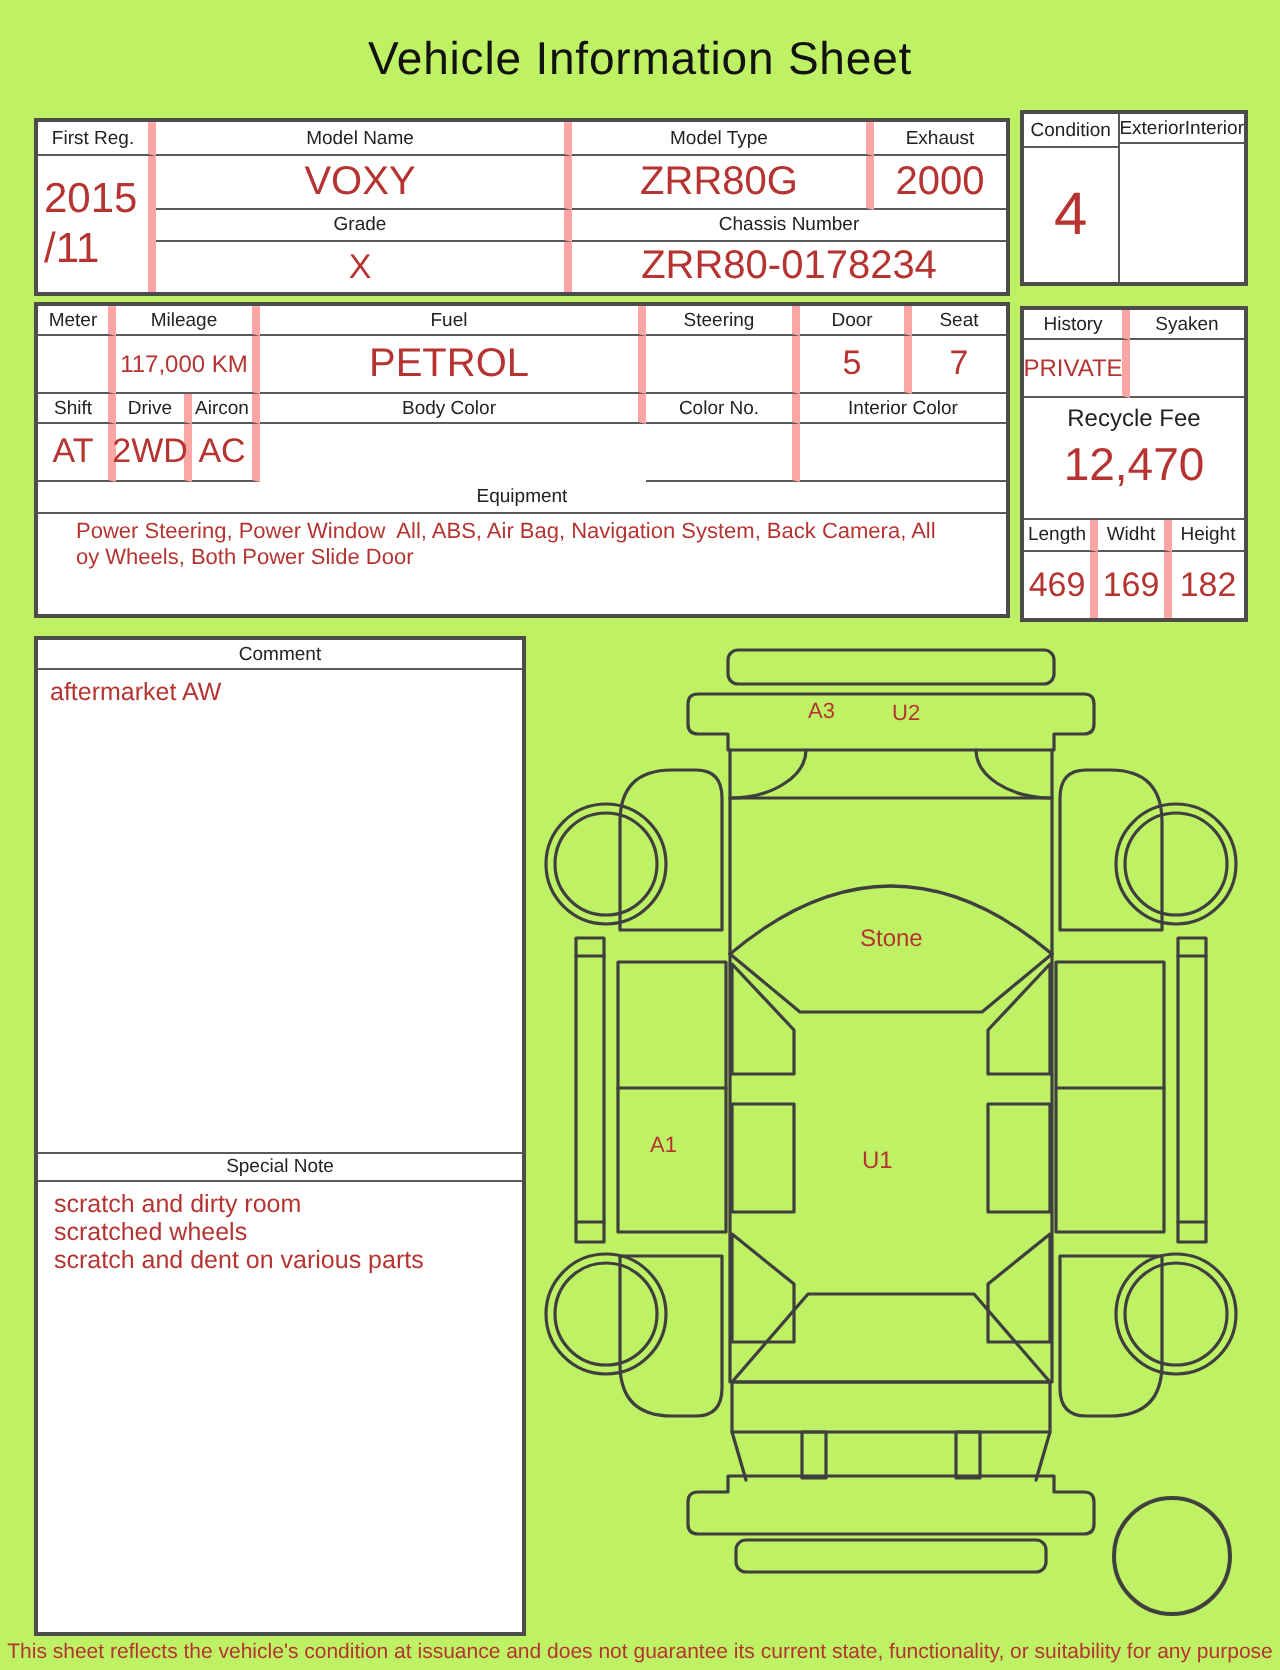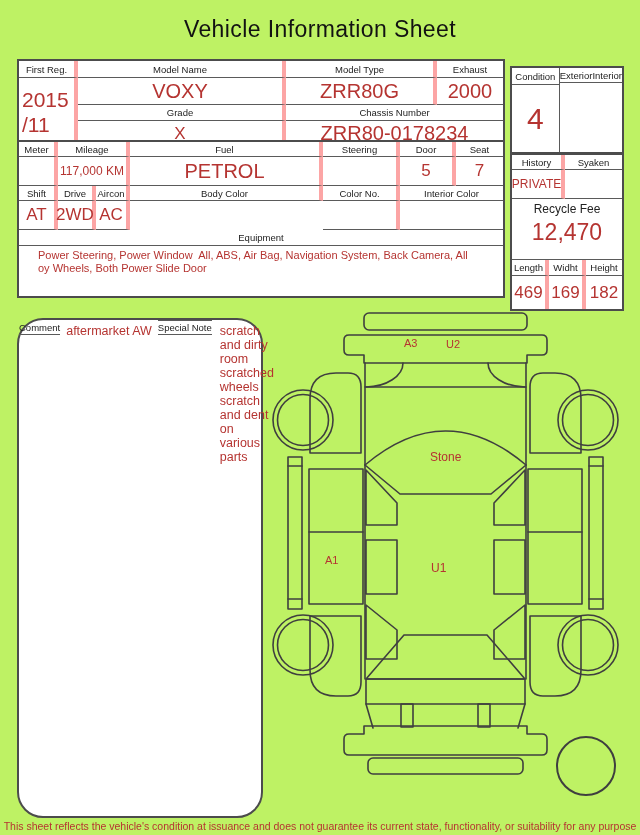--- a/index.html
+++ b/index.html
@@ -15,48 +15,48 @@
   .lbl{font-size:9.5px;color:#222;white-space:nowrap;}
   .red{color:#b53431;}
   .v20{font-size:20px;}
   .v17{font-size:17px;}
   .v12{font-size:12px;}
   
   #t1{left:17px;top:59px;width:488px;height:89px;grid-template-columns:59px 208px 151px 1fr;grid-template-rows:17px 27px 16px 1fr;}
   #firstreg-val{flex-direction:column;align-items:flex-start;justify-content:center;padding-left:3px;
                 font-size:21px;line-height:25px;white-space:nowrap;}
   
-  #b1{left:510px;top:66px;width:114px;height:88px;display:flex;}
+  #b1{left:510px;top:55px;width:114px;height:88px;display:flex;}
   #b1 .colA{width:53px;border-right:1px solid #5a5a5a;display:flex;flex-direction:column;}
   #b1 .colB{flex:1;display:flex;}
   .h15{height:15px;flex:none;}
   .h17{height:17px;flex:none;}
   .fill{flex:1;}
   .cond{font-size:30px;}
   
-  #t2{left:17px;top:140px;width:488px;height:158px;grid-template-columns:39px 38px 34px 193px 77px 56px 1fr;grid-template-rows:15px 29px 15px 29px 16px 1fr;}
+  #t2{left:17px;top:151px;width:488px;height:158px;grid-template-columns:39px 38px 34px 193px 77px 56px 1fr;grid-template-rows:15px 29px 15px 29px 16px 1fr;}
   .eqp{flex-direction:column;align-items:flex-start;justify-content:flex-start;padding:3px 0 0 19px;}
   .eqp div{font-size:11px;line-height:13px;white-space:pre;}
   
   #b2{left:510px;top:153px;width:114px;height:158px;display:flex;flex-direction:column;}
   #b2 .sec1{display:grid;grid-template-columns:53px 1fr;grid-template-rows:15px 29px;flex:none;}
   #b2 .sec2{height:60px;flex:none;border-bottom:1px solid #5a5a5a;display:flex;flex-direction:column;align-items:center;}
   #b2 .sec2 .rl{font-size:12px;margin-top:3px;}
   #b2 .sec2 .rv{font-size:23px;margin-top:3px;}
   #b2 .sec3{flex:1;display:grid;grid-template-columns:37px 37px 1fr;grid-template-rows:16px 1fr;}
   
-  #cbox{left:17px;top:318px;width:246px;height:500px;display:flex;flex-direction:row;border-radius:26px;}
+  #cbox{left:17px;top:318px;width:246px;height:500px;display:flex;flex-direction:column;}
   #cbox .hdr{height:14px;flex:none;border-bottom:1px solid #5a5a5a;display:flex;align-items:center;justify-content:center;}
   #cbox .hdr2{height:13px;flex:none;border-top:1px solid #5a5a5a;border-bottom:1px solid #5a5a5a;display:flex;align-items:center;justify-content:center;}
   #comment-content{height:233px;flex:none;padding:4px 6px;font-size:12.5px;}
   #special-content{flex:1;padding:4px 8px;font-size:12.5px;line-height:14px;}
   
   #footer{left:0;top:820px;width:640px;text-align:center;font-size:10.5px;}
   
-  #diagram{left:268px;top:302px;width:370px;height:500px;}
+  #diagram{left:268px;top:314px;width:370px;height:500px;}
   #diagram svg{display:block;}
 </style>
 </head>
 <body>
 
 <div id="page">
 
   <div class="abs title">Vehicle Information Sheet</div>
 
   <div class="abs box grid" id="t1">

